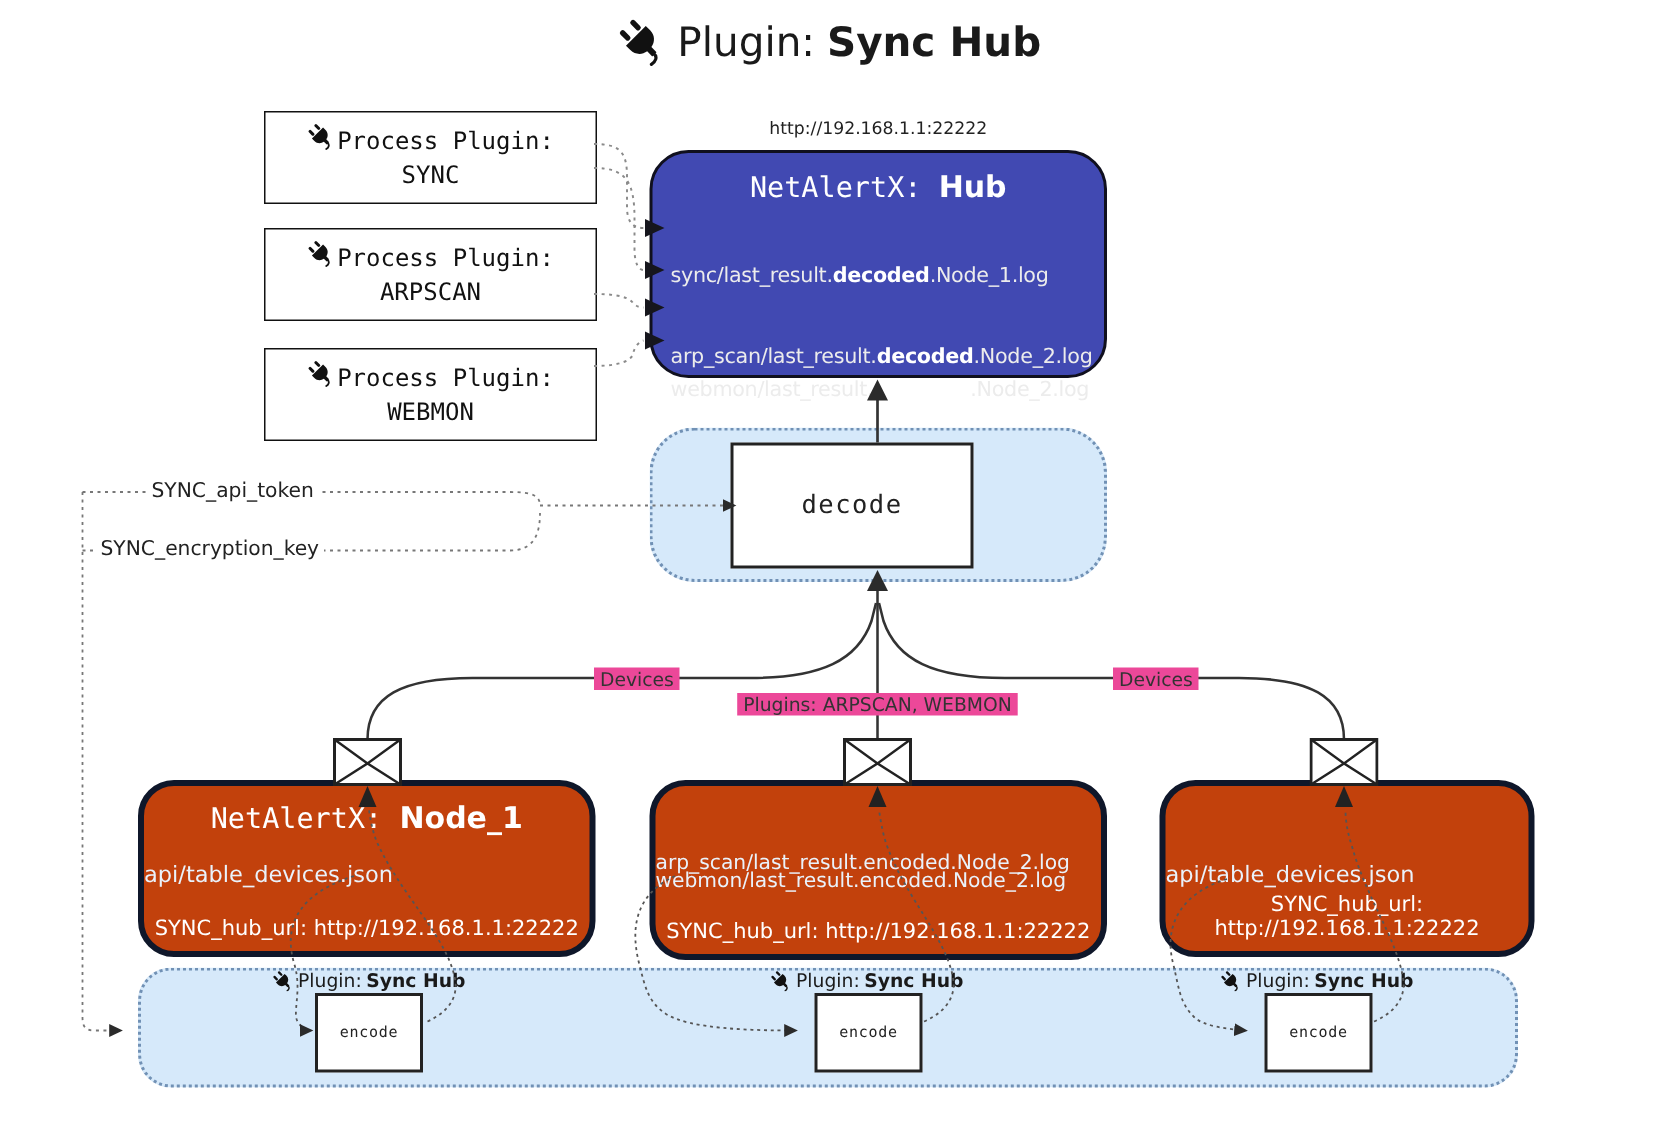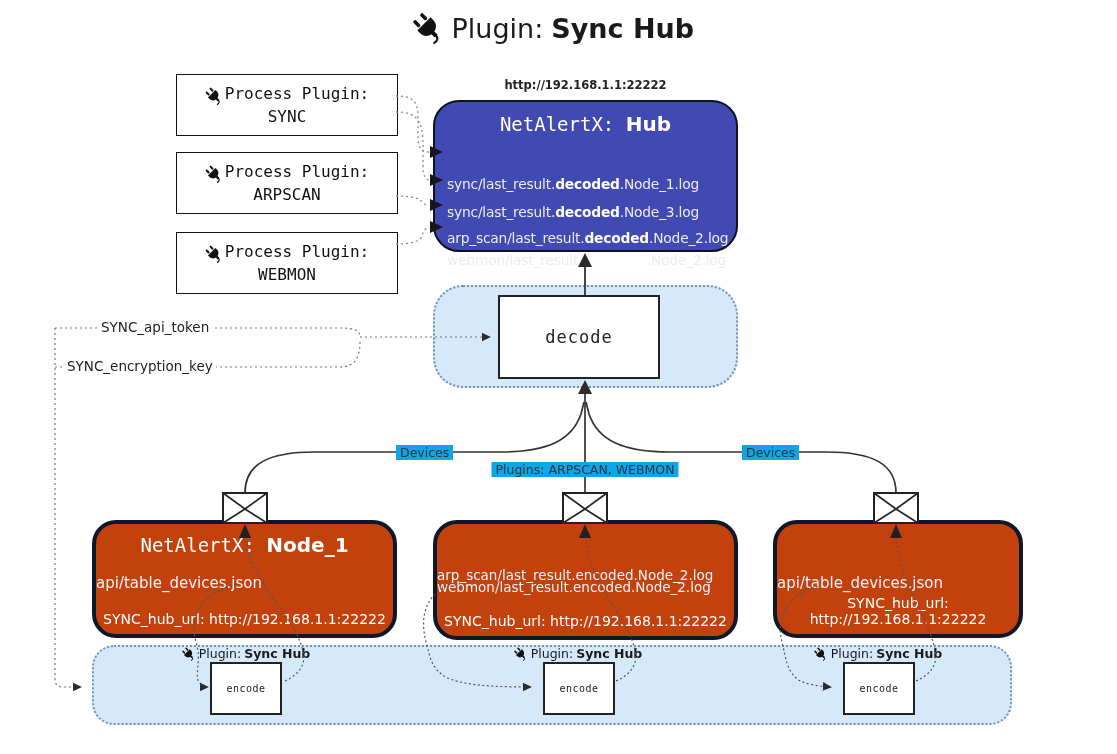--- a/index.html
+++ b/index.html
@@ -7,38 +7,38 @@
           font-family:"DejaVu Sans",sans-serif;color:#1c1c1c;}
   .abs{position:absolute;}
   
   .title{top:12px;left:50%;transform:translateX(-52%);display:flex;align-items:center;gap:8px;
          font-size:27px;color:#1a1a1a;white-space:nowrap;}
   .title b{font-weight:bold;}
   
   .pbox{left:176px;width:220px;height:60px;background:#fff;border:1.7px solid #111;
         display:flex;flex-direction:column;align-items:center;justify-content:center;
         font-family:"DejaVu Sans Mono",monospace;font-size:16px;color:#111;line-height:1.45;}
-  .pbox .l1{display:flex;align-items:flex-end;gap:2px;}
-  
-  .url{top:78px;left:433px;width:305px;text-align:center;font-size:11.5px;font-weight:700;color:#222;}
+  .pbox .l1{display:flex;align-items:flex-start;gap:2px;}
+  
+  .url{top:78px;left:433px;width:305px;text-align:center;font-size:11.5px;font-weight:400;color:#222;}
   .hub{left:433px;top:100px;width:305px;height:152px;border-radius:26px;background:#4149b2;
        border:2px solid #10101e;box-sizing:border-box;text-decoration:underline;}
   .hub-title{position:absolute;top:10px;width:100%;text-align:center;color:#fff;font-size:19px;
              font-family:"DejaVu Sans Mono",monospace;white-space:nowrap;}
   .hub-title b{font-family:"DejaVu Sans",sans-serif;font-size:20px;}
   .hub-log{position:absolute;left:12px;color:#ececec;font-size:13.8px;white-space:nowrap;letter-spacing:-0.2px;margin-top:33px;}
   .hub-log b{color:#fff;}
   
   .panel{background:#d6e9fa;border:2px dotted #7191b5;box-sizing:border-box;}
   .decode-panel{left:433px;top:285px;width:305px;height:103px;border-radius:30px;}
   .wbox{background:#fff;border:2px solid #222;box-sizing:border-box;display:flex;align-items:center;
         justify-content:center;font-family:"DejaVu Sans Mono",monospace;color:#222;}
-  .decode-box{left:498px;top:295px;width:162px;height:84px;font-size:17px;letter-spacing:1px;}
-  
-  .wire-label{background:#0ea5e9;padding:0 4px;font-size:12.5px;color:#333;white-space:nowrap;}
+  .decode-box{left:487px;top:295px;width:162px;height:84px;font-size:17px;letter-spacing:1px;}
+  
+  .wire-label{background:#ec4899;padding:0 4px;font-size:12.5px;color:#333;white-space:nowrap;}
   .token{font-size:13.5px;color:#222;background:#fff;padding:0 3px;white-space:nowrap;}
   
   .node{border-radius:24px;background:#c2410c;border:4px solid #0f172a;box-sizing:border-box;top:520px;}
   .node-title{position:absolute;top:9px;width:100%;text-align:center;color:#fff;font-size:19px;
               font-family:"DejaVu Sans Mono",monospace;white-space:nowrap;}
   .node-title b{font-family:"DejaVu Sans",sans-serif;font-size:20px;}
   .nfile{position:absolute;width:100%;color:#eaf2fb;font-size:13.5px;white-space:nowrap;}
   .nurl{position:absolute;bottom:7px;width:100%;text-align:center;color:#fff;font-size:14px;font-weight:500;}
   
   .band{left:92px;top:645px;width:920px;height:80px;border-radius:22px;}
@@ -111,21 +111,20 @@
     <div>WEBMON</div>
   </div>
 
   <div class="abs url">http://192.168.1.1:22222</div>
   <div class="abs hub">
     <div class="hub-title">
       <span>NetAlertX:</span>
       <b>Hub</b>
     </div>
     <div class="hub-log" style="top:141px;top:41px"><span>sync/last_result.</span><b>decoded</b><span>.Node_1.log</span></div>
-    <div class="hub-log" style="top:69px"><span>sync/last_result.</span><b>decoded</b><span>.Node_3.log</span></div>
     <div class="hub-log" style="top:95px"><span>arp_scan/last_result.</span><b>decoded</b><span>.Node_2.log</span></div>
     <div class="hub-log" style="top:117px"><span>webmon/last_result.</span><b>decoded</b><span>.Node_2.log</span></div>
   </div>
 
   <div class="abs panel decode-panel"></div>
   <div class="abs wbox decode-box">decode</div>
 
   <div class="abs node" style="left:92px;width:305px;height:118px">
     <div class="node-title">
       <span>NetAlertX:</span> <b>Node_1</b></div>

